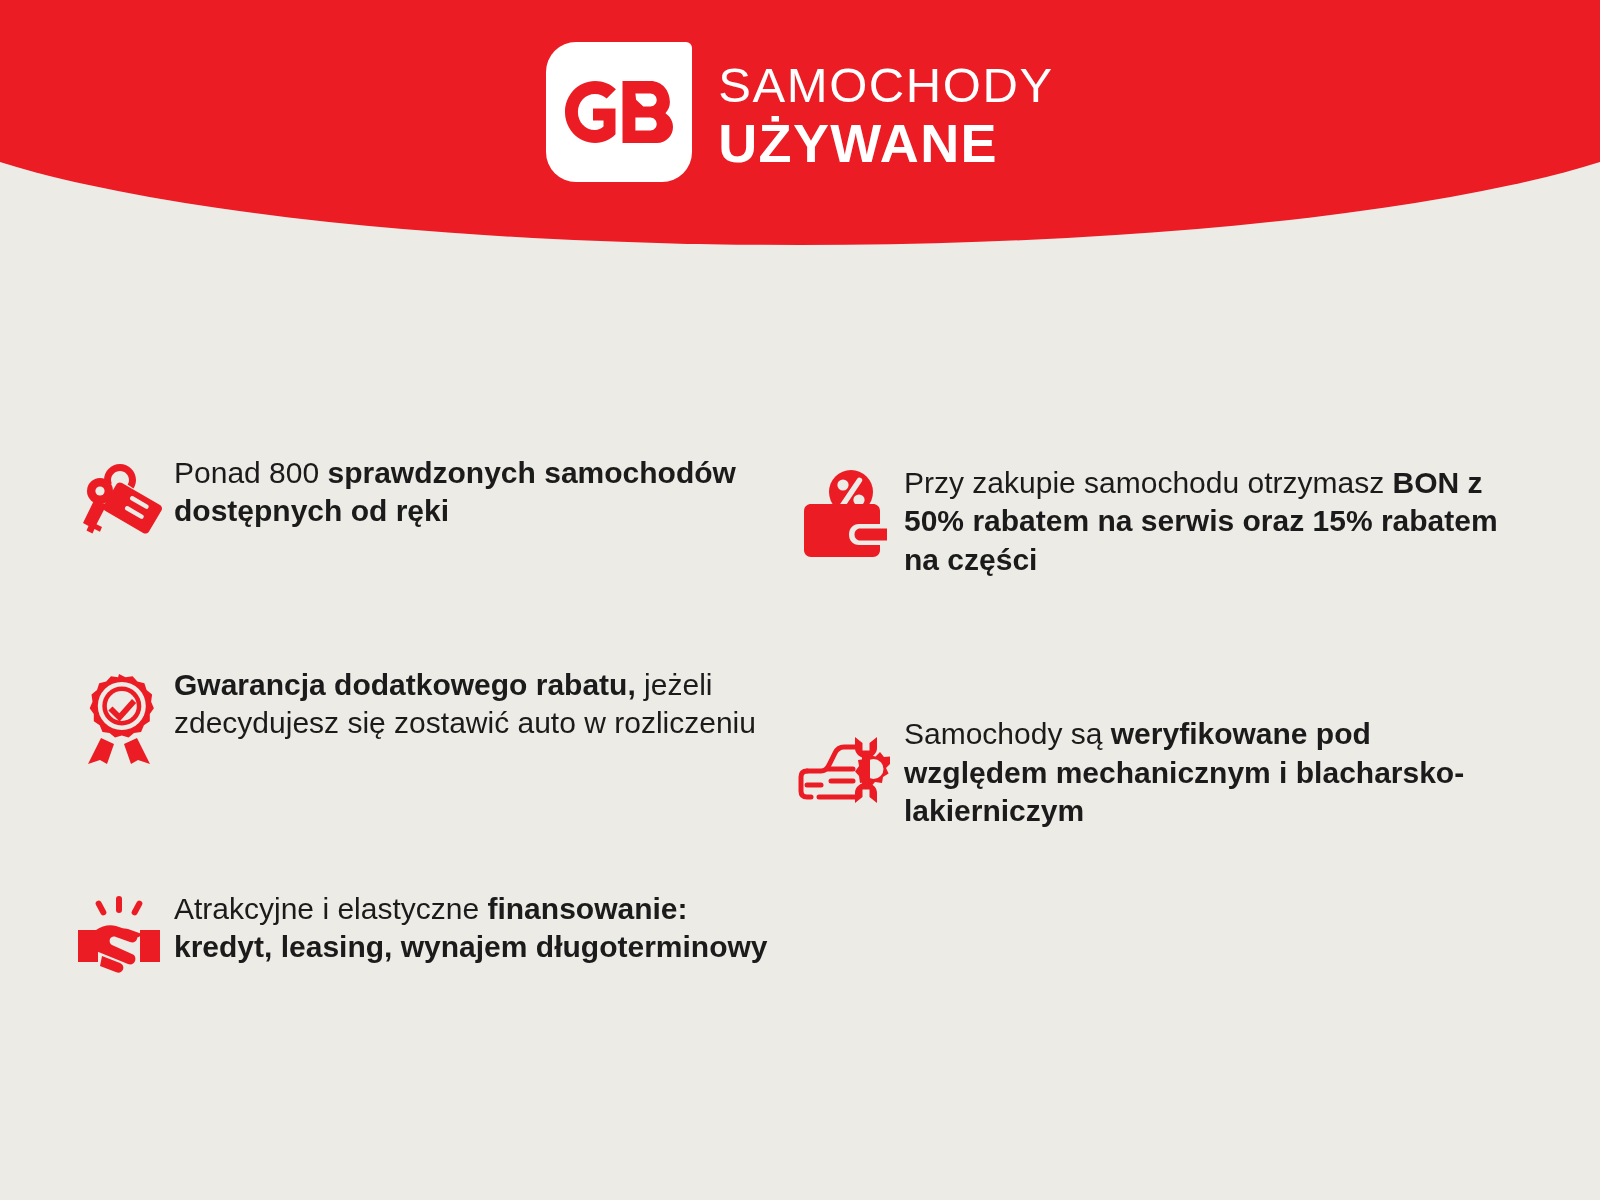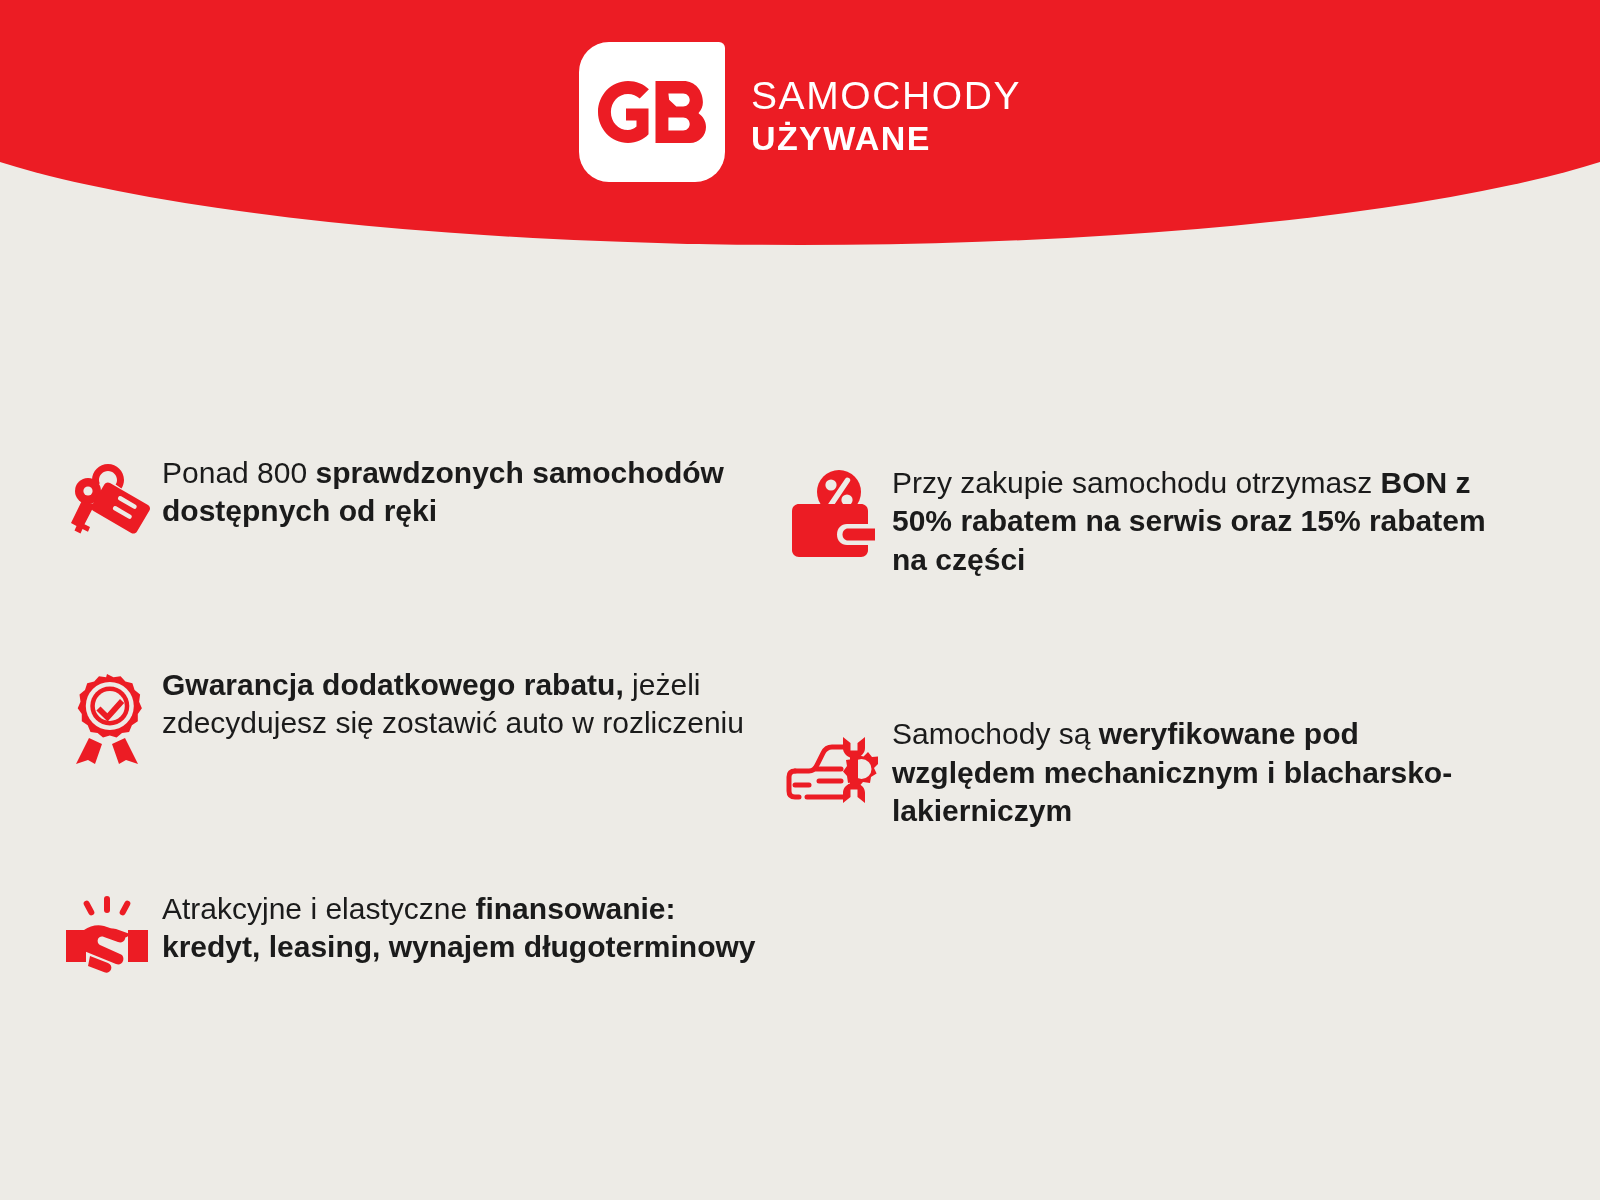--- a/index.html
+++ b/index.html
@@ -76,37 +76,37 @@
     z-index: 2;
     display: block;
   }
   #brand-text {
     margin-left: 26px;
     color: #ffffff;
     line-height: 1.0;
     padding-top: 6px;
   }
   #brand-line-1 {
-    font-size: 39px;
+    font-size: 49px;
     font-weight: 400;
     letter-spacing: 1.6px;
     display: block;
   }
   #brand-line-2 {
-    font-size: 34px;
+    font-size: 54px;
     font-weight: 700;
     letter-spacing: 1.4px;
     display: block;
     margin-top: 6px;
   }
 
   
   #features {
     position: absolute;
-    left: 4px;
+    left: 16px;
     top: 440px;
     width: 1444px;
     display: grid;
     grid-template-columns: 720px 760px;
     column-gap: 0px;
     padding-left: 48px;
     box-sizing: border-box;
     z-index: 2;
   }
   .feature-col {

